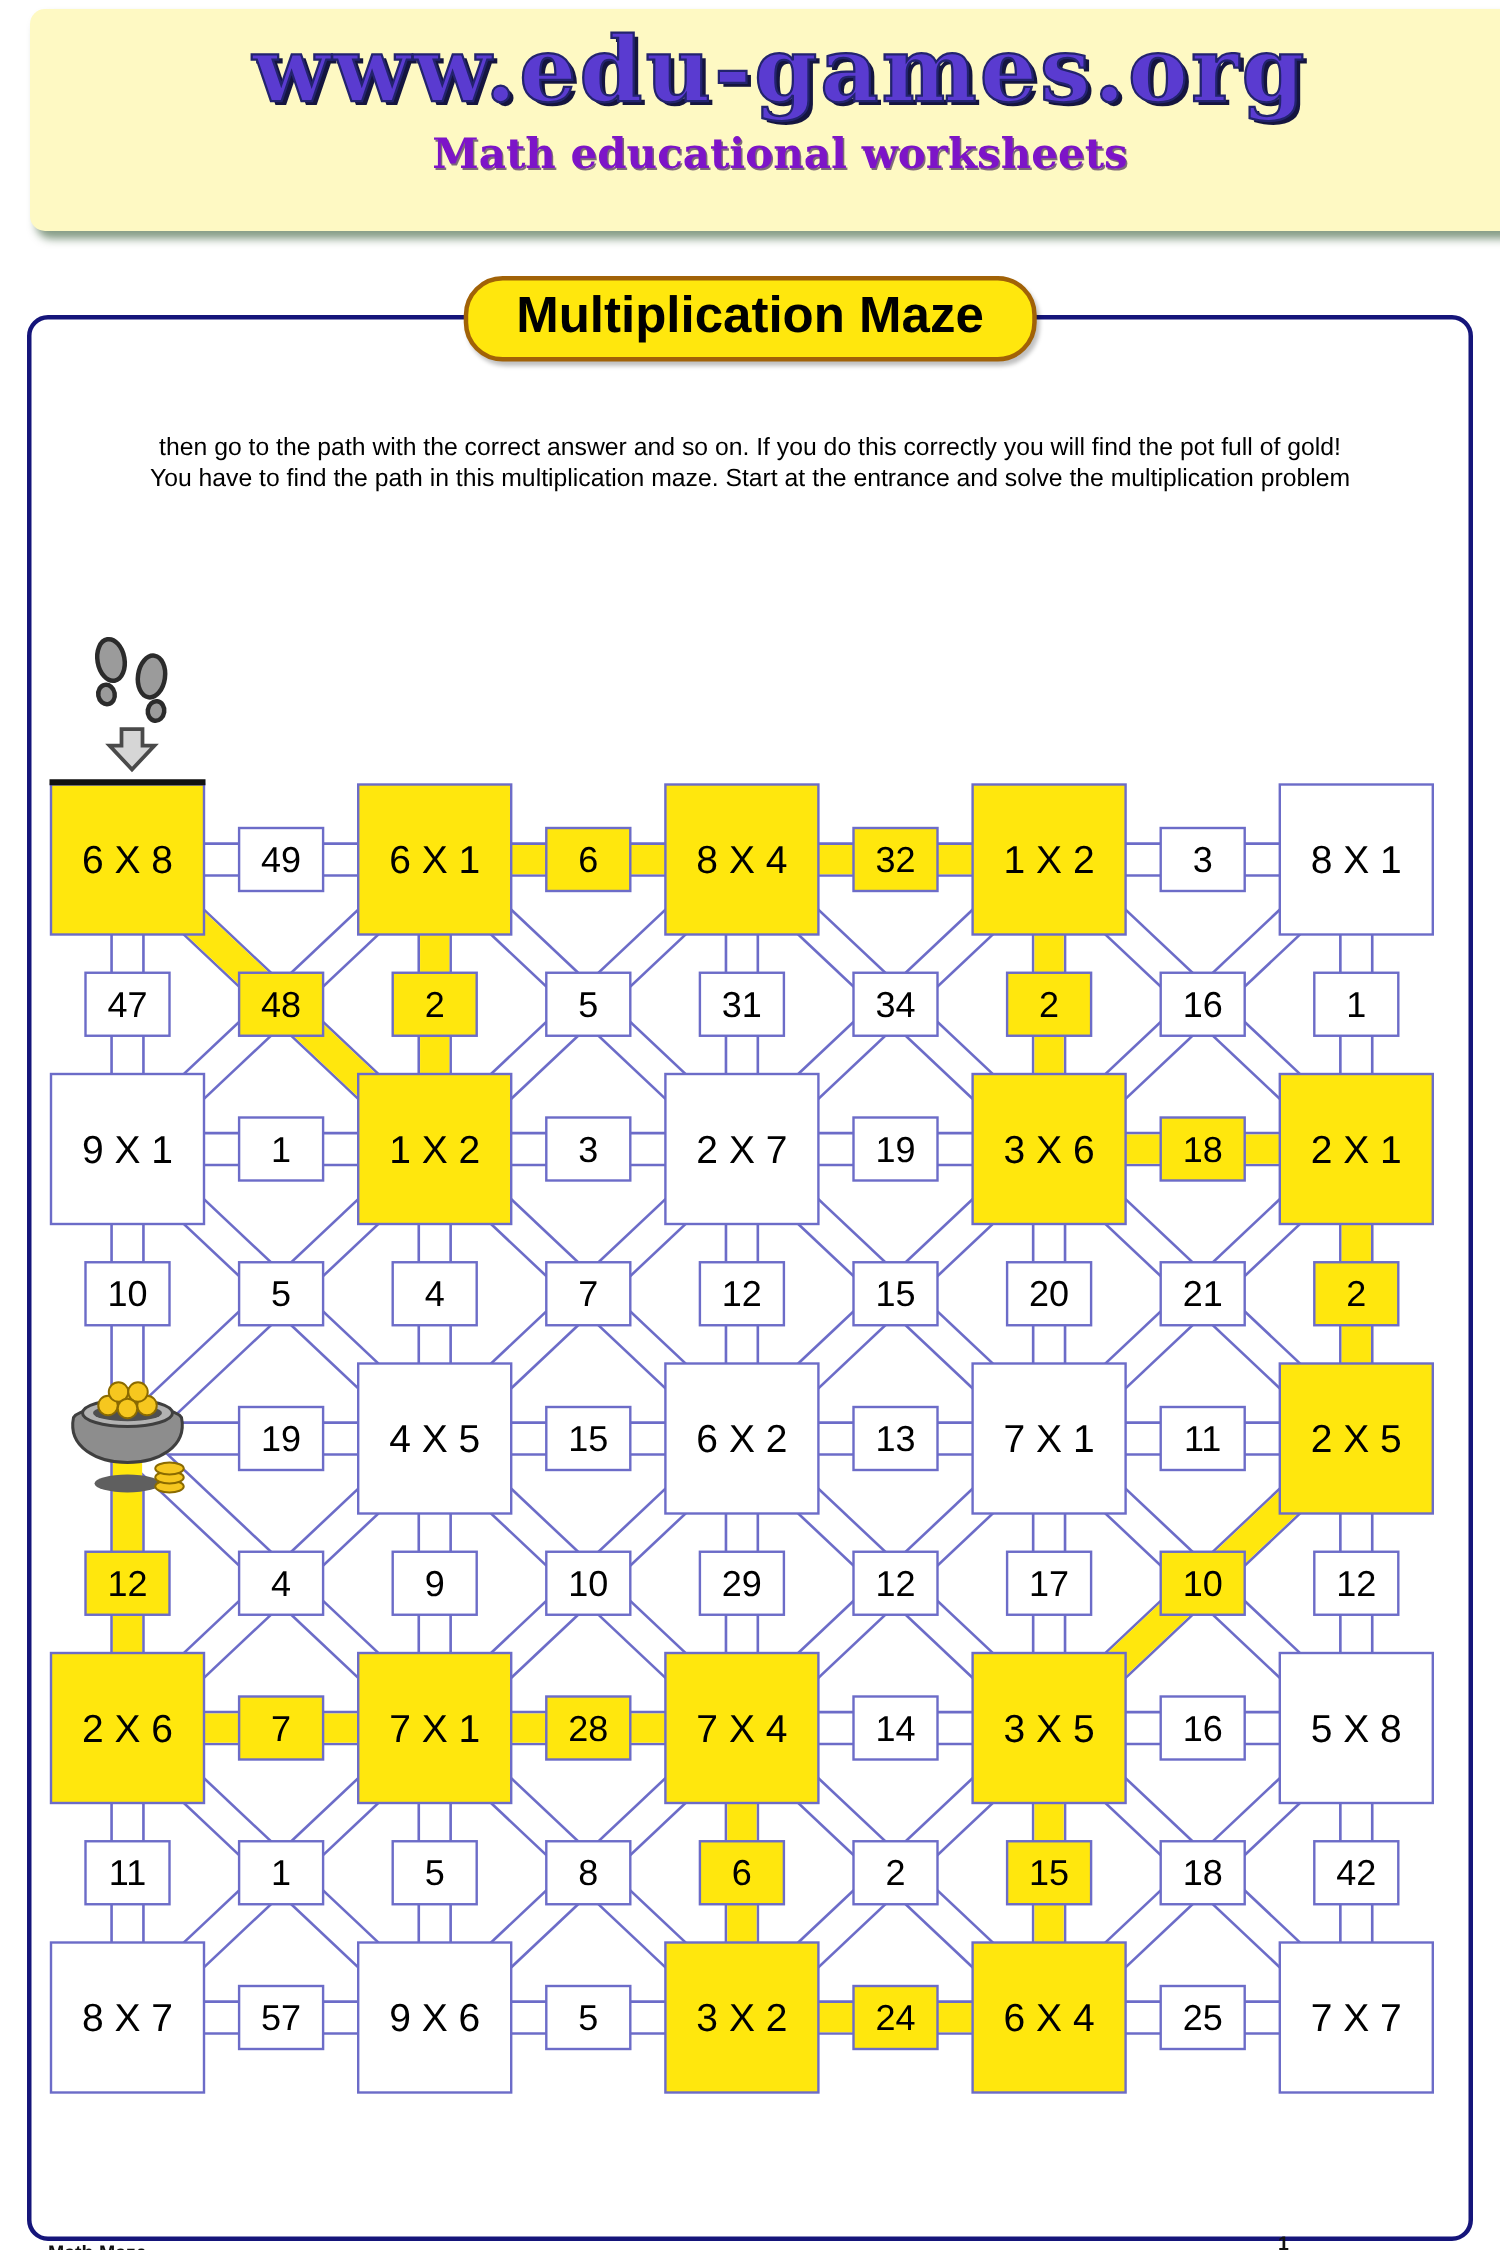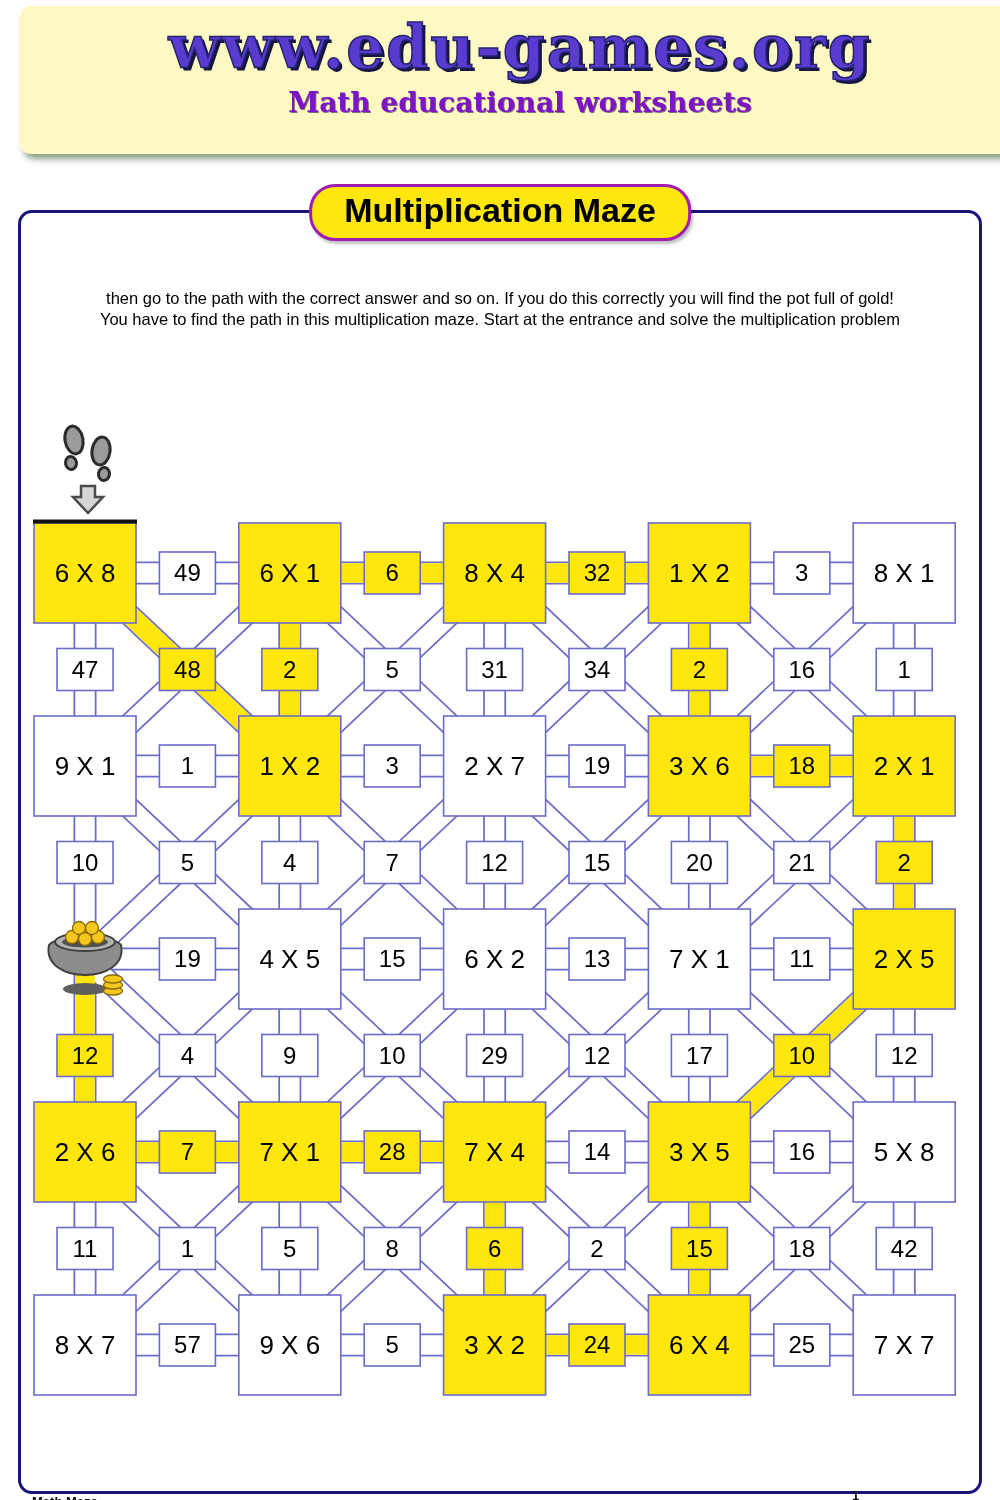--- a/index.html
+++ b/index.html
@@ -8,21 +8,21 @@
 
   .banner{position:absolute;left:20px;top:6px;width:1000px;height:148px;background:#fef9c3;
           border-radius:10px;box-shadow:4px 5px 6px rgba(15,60,15,.5);text-align:center;z-index:2;}
   .banner-title{margin-top:6px;font-family:"DejaVu Serif","Liberation Serif",serif;font-weight:bold;
           font-size:60px;color:#5a3bd0;letter-spacing:2px;-webkit-text-stroke:1.5px #23236e;
           text-shadow:3px 3px 0 #15153f;}
   .banner-subtitle{margin-top:4px;font-family:"DejaVu Serif","Liberation Serif",serif;font-weight:bold;
           font-size:28px;color:#7d14c8;text-shadow:1px 1px 0 rgba(40,10,70,.6);}
 
   .title-pill{position:absolute;top:184px;left:50%;transform:translateX(-50%);
-          background:#ffe70d;border:3px solid #a21caf;border-radius:26px;
+          background:#ffe70d;border:3px solid #a16207;border-radius:26px;
           padding:4px 32px 8px 32px;font-size:34px;font-weight:bold;color:#000;z-index:6;
           box-shadow:2px 3px 3px rgba(0,0,0,.25);white-space:nowrap;}
 
   .frame{position:absolute;left:18px;top:210px;width:964px;height:1284px;box-sizing:border-box;
           border:3px solid #15157a;border-radius:14px;background:#fff;z-index:1;}
 
   .instructions{position:absolute;top:288px;left:50px;width:900px;text-align:center;
           font-size:16.5px;line-height:1.25;color:#000;z-index:3;}
 
   #maze-svg{position:absolute;left:0;top:0;z-index:4;}

